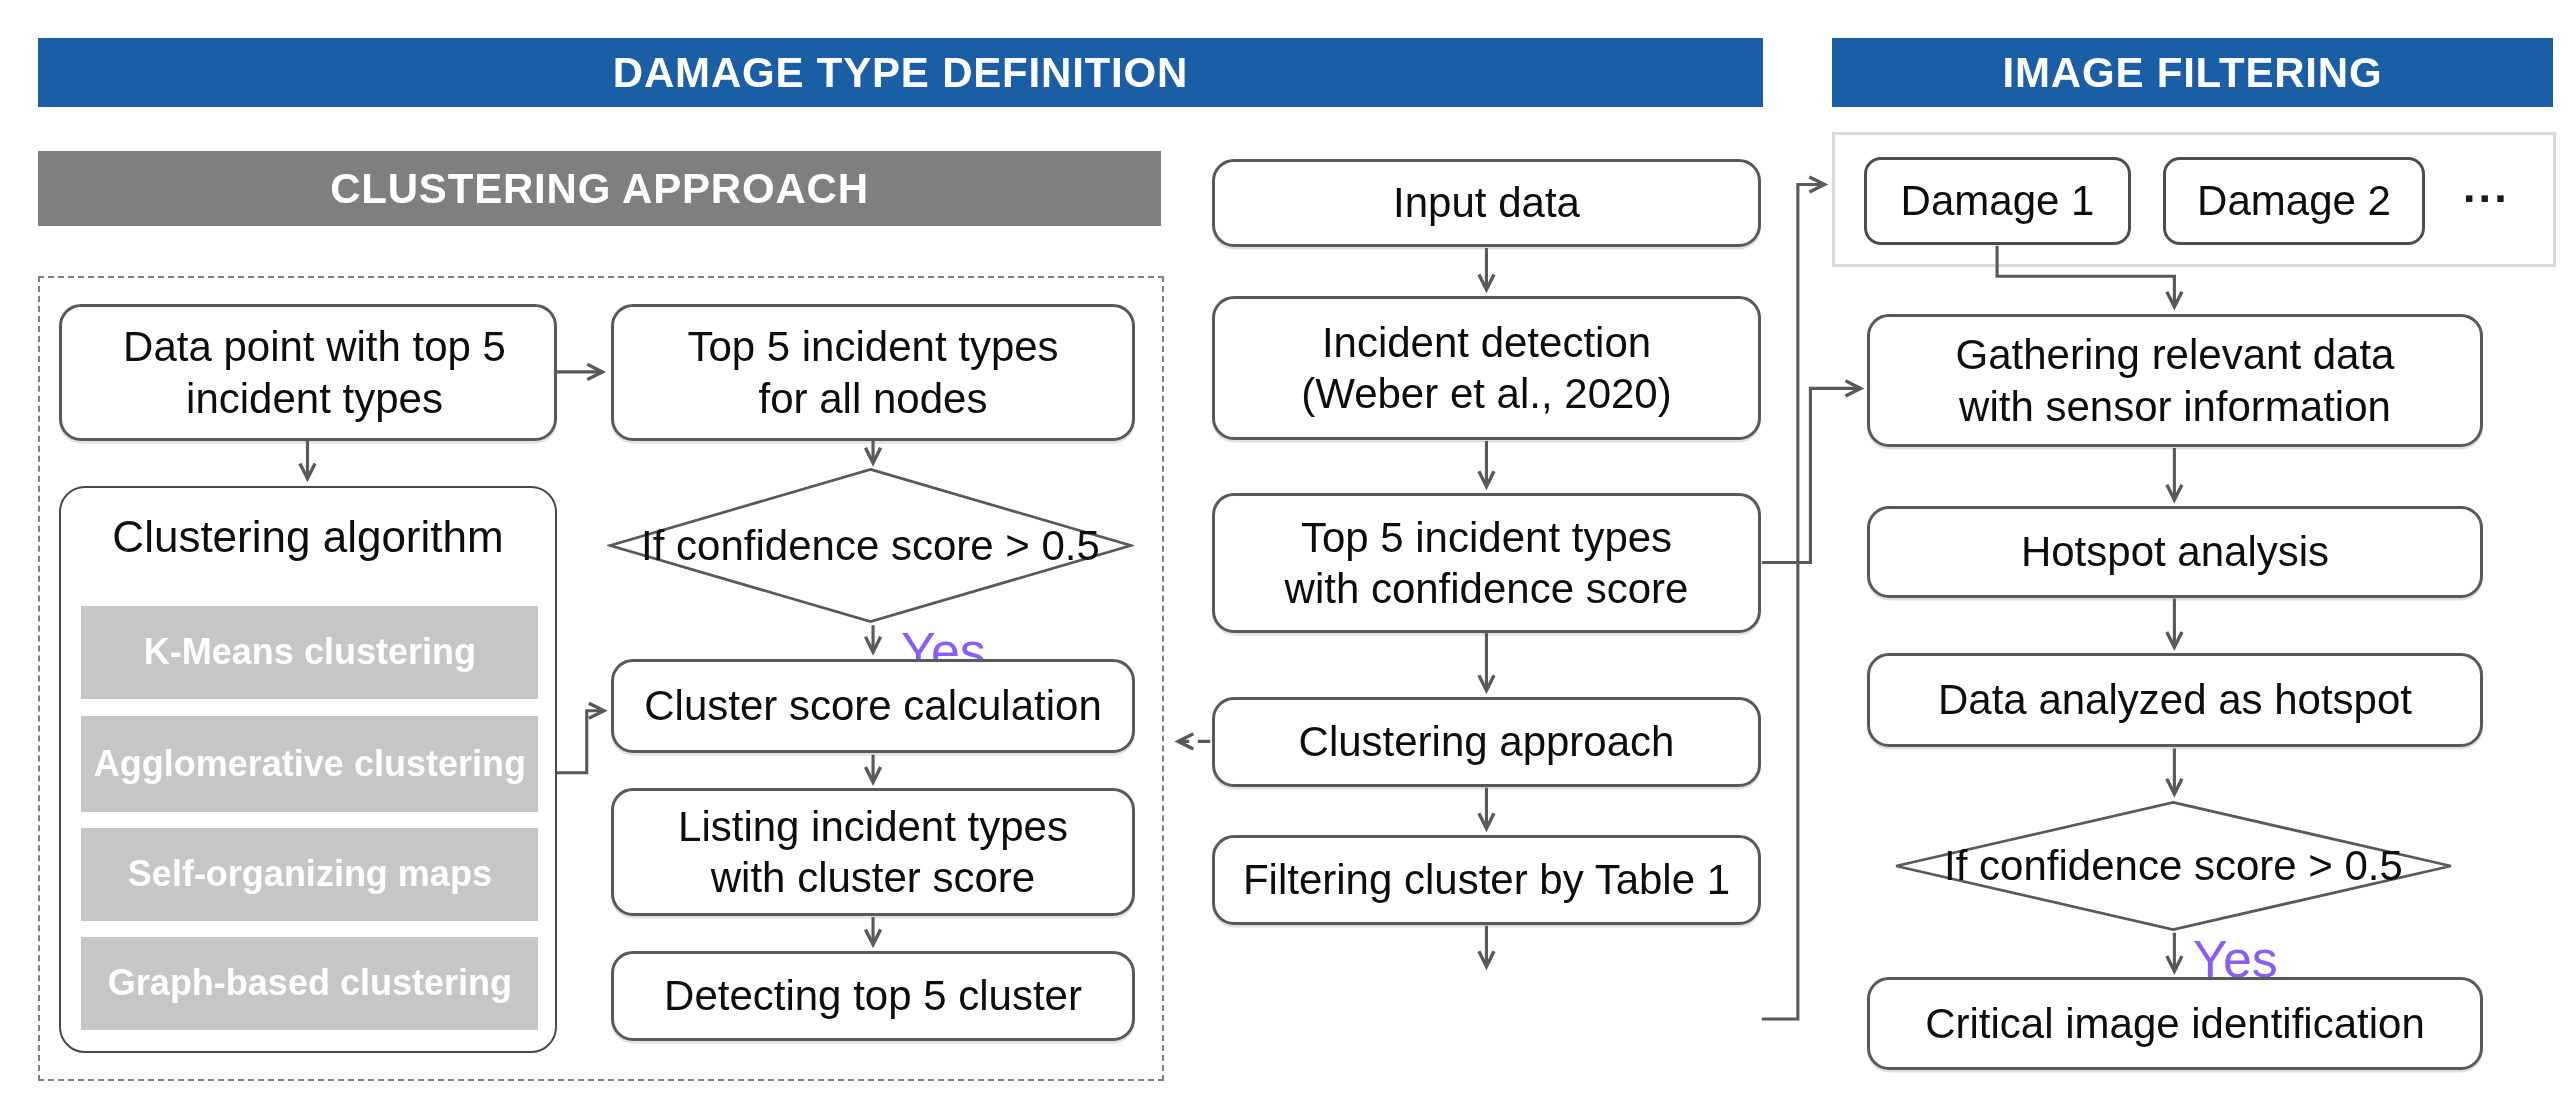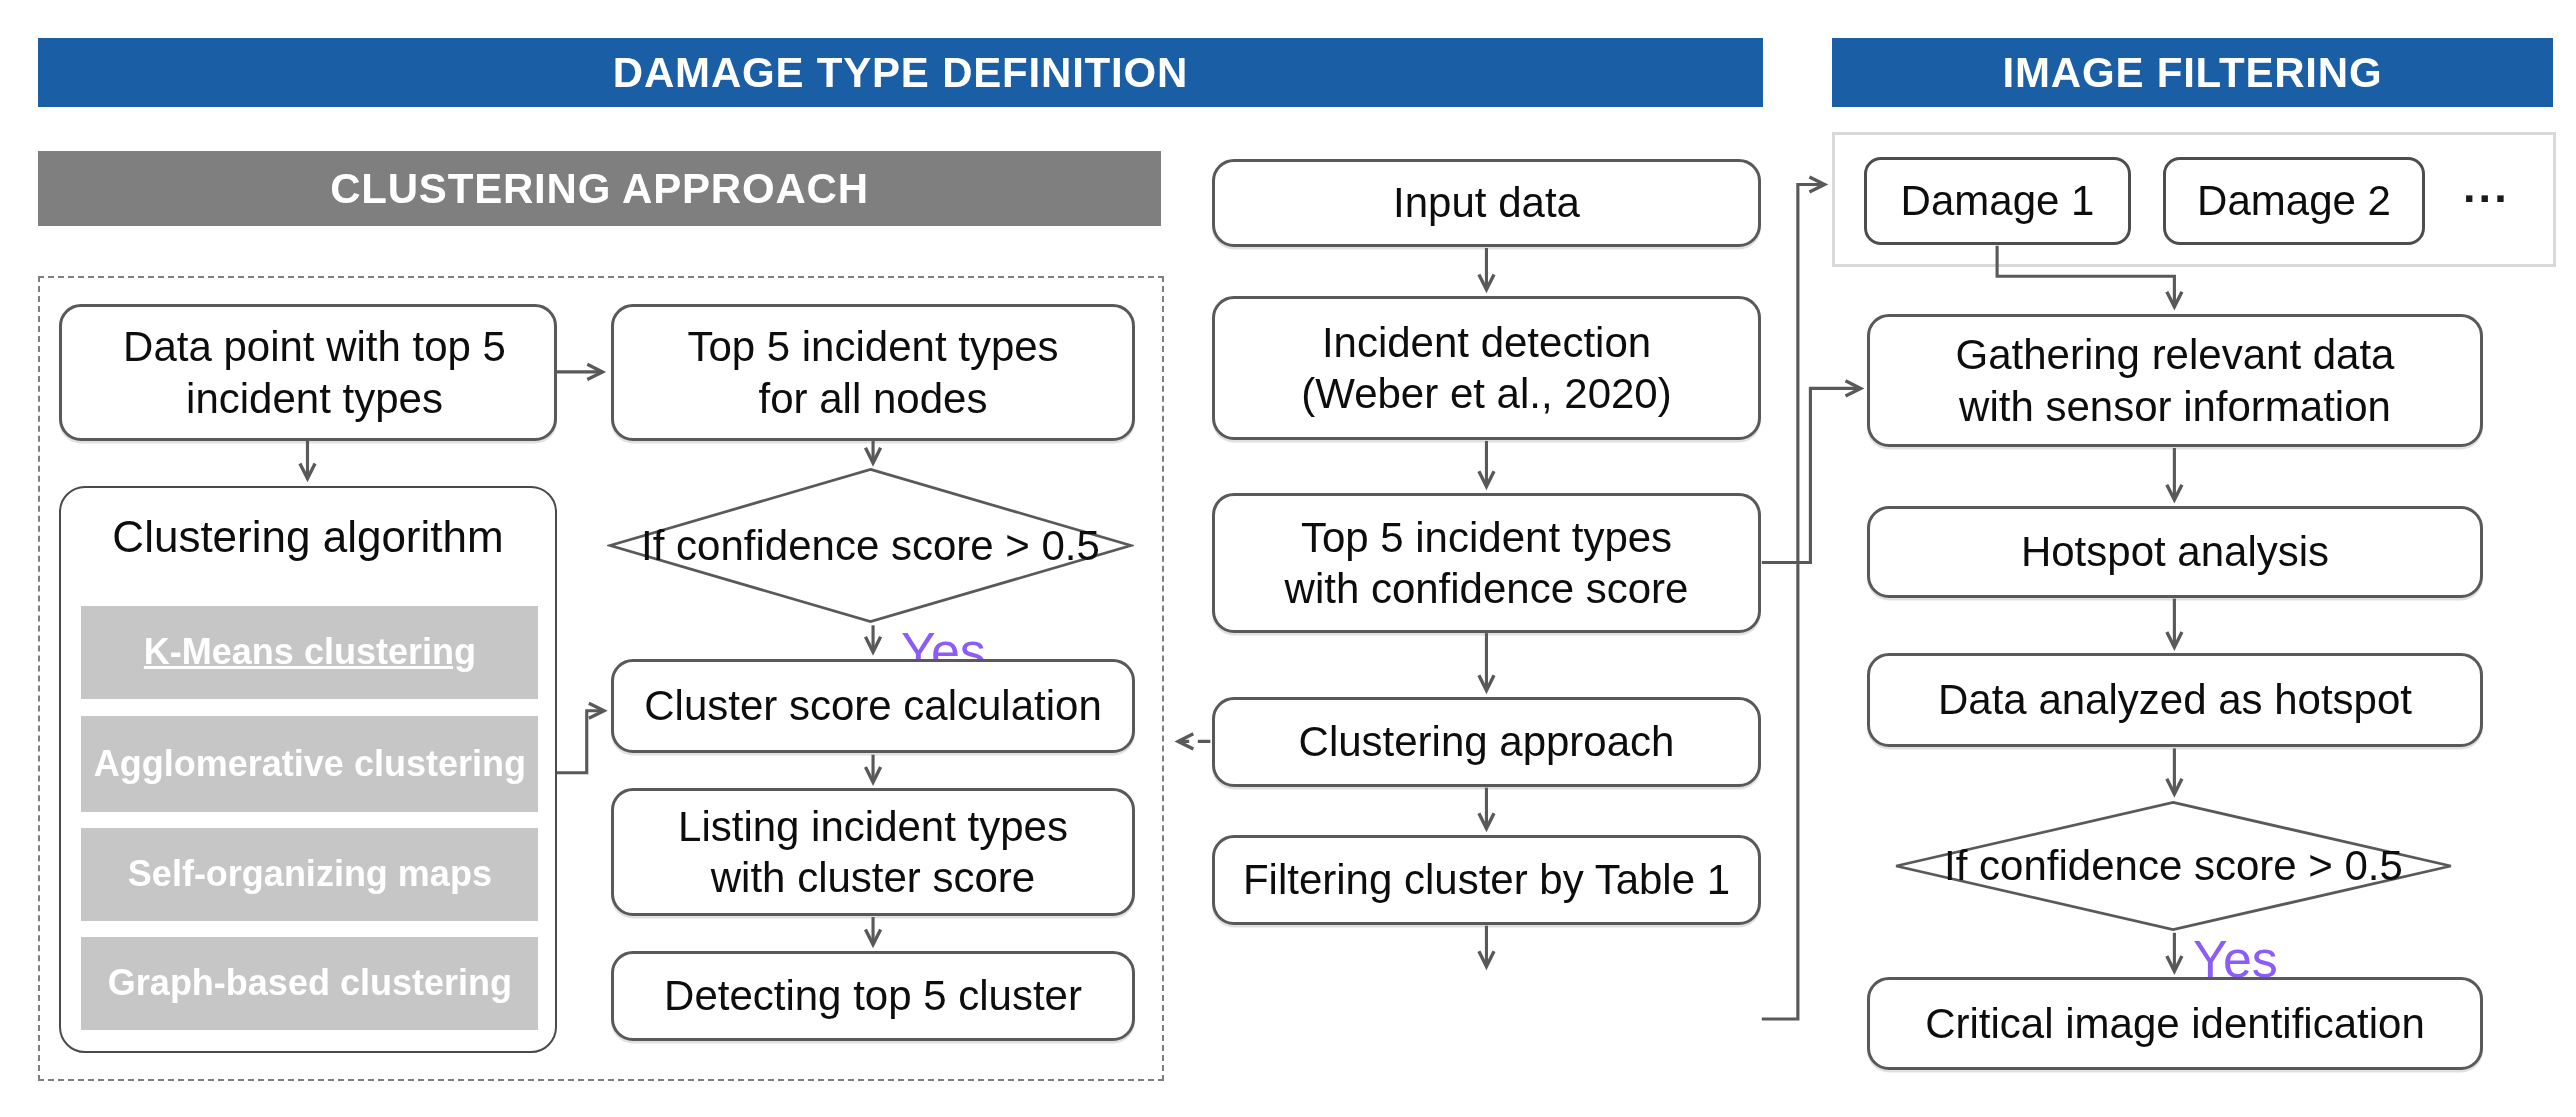--- a/index.html
+++ b/index.html
@@ -52,21 +52,21 @@
 
   <div class="abs dashedbox" style="left:38px;top:276px;width:1126px;height:805px;"></div>
 
   <div class="abs node" style="left:59px;top:304px;width:498px;height:137px;padding-left:13px;">Data point with top 5
 incident types</div>
   <div class="abs node" style="left:611px;top:304px;width:524px;height:137px;">Top 5 incident types
 for all nodes</div>
 
   <div class="abs algo" style="left:59px;top:486px;width:498px;height:567px;">
     <div class="algo-title">Clustering algorithm</div>
-    <div class="abs method" style="left:20.4px;top:118px;width:457px;height:93px;text-decoration:underline;">K-Means clustering</div>
+    <div class="abs method" style="left:20.4px;top:118px;width:457px;height:93px;">K-Means clustering</div>
     <div class="abs method" style="left:20.4px;top:340px;width:457px;height:93px;">Self-organizing maps</div>
     <div class="abs method" style="left:20.4px;top:228px;width:457px;height:96px;">Agglomerative clustering</div>
     <div class="abs method" style="left:20.4px;top:449px;width:457px;height:93px;">Graph-based clustering</div>
   </div>
 
   <div class="diamond-wrap" style="left:607px;top:467px;width:527px;height:157px;">
     <svg width="527" height="157" viewBox="0 0 672 200">
       <polygon points="336,3 668,100 336,197 4,100" fill="#ffffff" stroke="#595959" stroke-width="3.5"></polygon>
     </svg>
     <div class="diamond-label">If confidence score &gt; 0.5</div>

